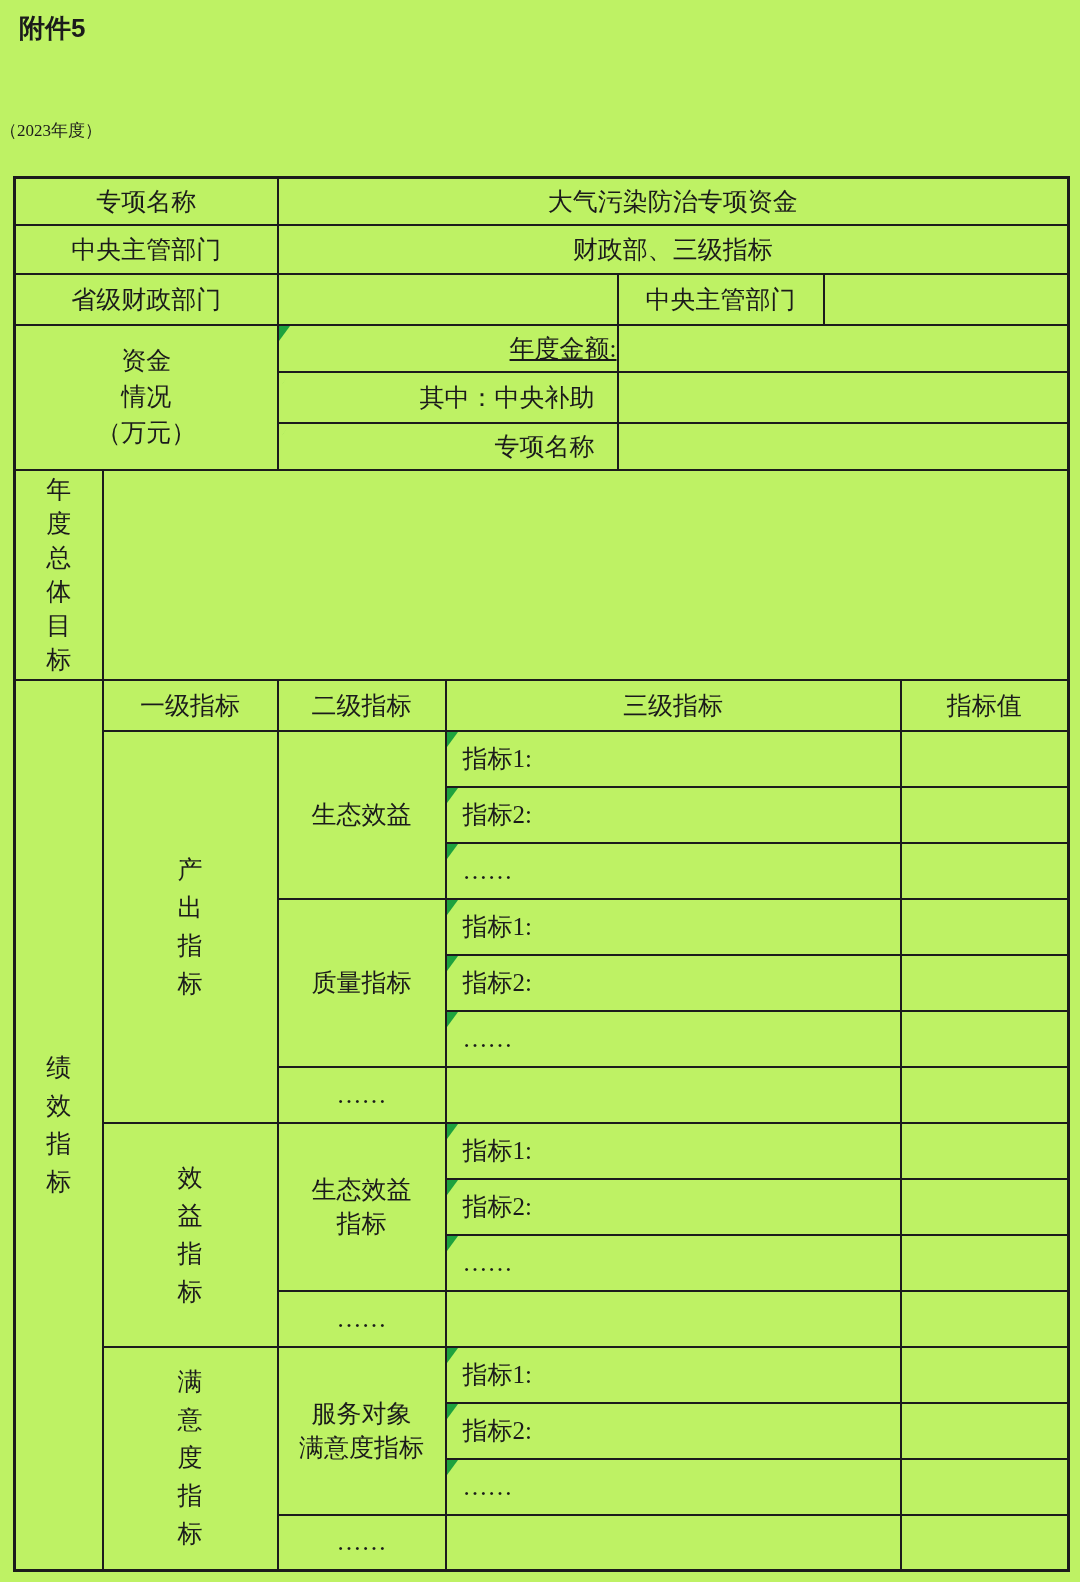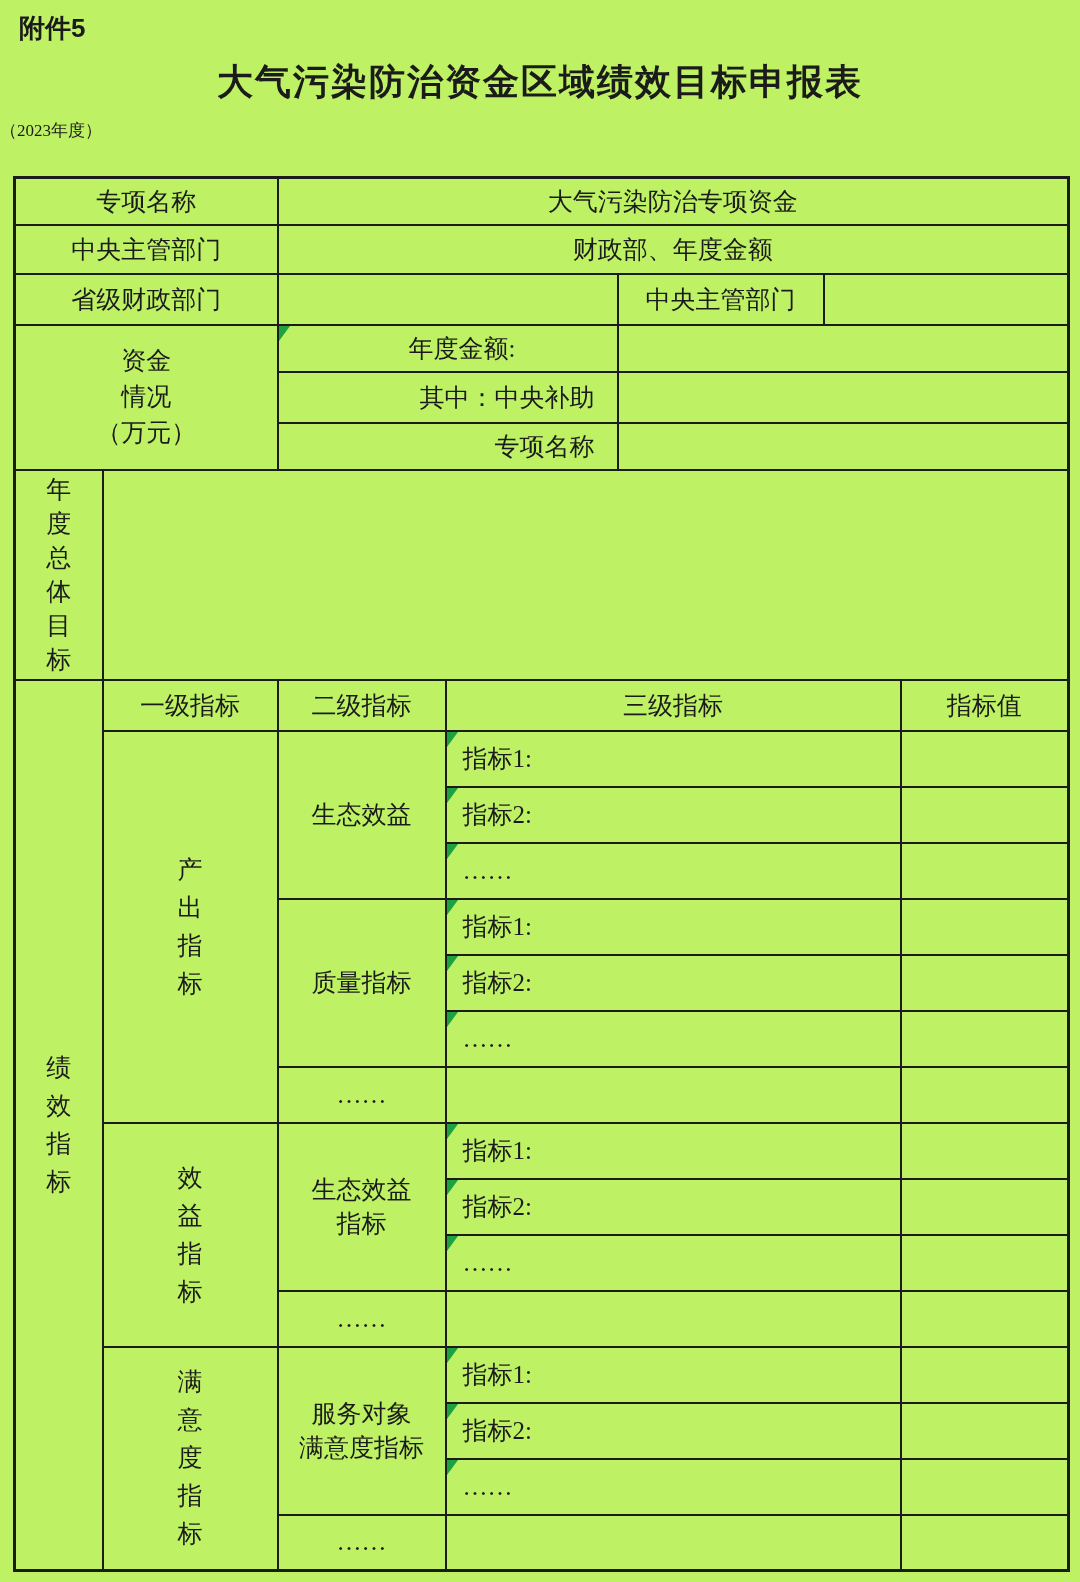--- a/index.html
+++ b/index.html
@@ -37,21 +37,21 @@
   }
   td {
     border:2px solid var(--border,#1c1c1c);
     text-align:center; vertical-align:middle;
     font-size:25px; padding:0; overflow:hidden;
   }
   
   .rh-a{height:47px}.rh-b{height:49px}.rh-c{height:51px}
   .rh-goal{height:210px}.rh-hdr{height:51px}.rh-body{height:56px}
   
-  td.al{ text-align:center; padding-left:29px; }
+  td.al{ text-align:right; padding-left:29px;text-decoration:underline; }
   td.ar{ text-align:right; padding-right:22px;border-radius:22px; }
   td.l3{ text-align:left; padding-left:16px; }
   
   .pre{ white-space:pre-line; line-height:36px; }
   td.vert{ white-space:pre-line; line-height:38px; }
   td.vert-goal{ white-space:pre-line; line-height:34px; }
   
   td.marked{ position:relative; }
   td.marked::before{
     content:""; position:absolute; top:0; left:0;
@@ -59,21 +59,20 @@
     border-top:15px solid var(--marker,#1ea23e);
     border-right:11px solid transparent;
   }
 </style>
 </head>
 <body>
 
 <div class="page">
 
   <div class="attachment">附件5</div>
-  <div class="title">大气污染防治资金区域绩效目标申报表</div>
   <div class="subtitle">（2023年度）</div>
 
   <table class="form">
     <colgroup>
       <col style="width:88px">
         <col style="width:175px">
         <col style="width:168px">
       <col style="width:172px">
         <col style="width:206px">
         <col style="width:77px">
@@ -81,21 +80,21 @@
     </colgroup>
     <tbody>
 
       <tr class="rh-a">
         <td colspan="2">专项名称</td>
         <td colspan="5">大气污染防治专项资金</td>
       </tr>
 
       <tr class="rh-b">
         <td colspan="2">中央主管部门</td>
-        <td colspan="5">财政部、年度金额</td>
+        <td colspan="5">财政部、三级指标</td>
       </tr>
 
       <tr class="rh-c">
         <td colspan="2">省级财政部门</td>
         <td colspan="2"></td>
         <td>中央主管部门</td>
         <td colspan="2"></td>
       </tr>
 
       <tr class="rh-a">

